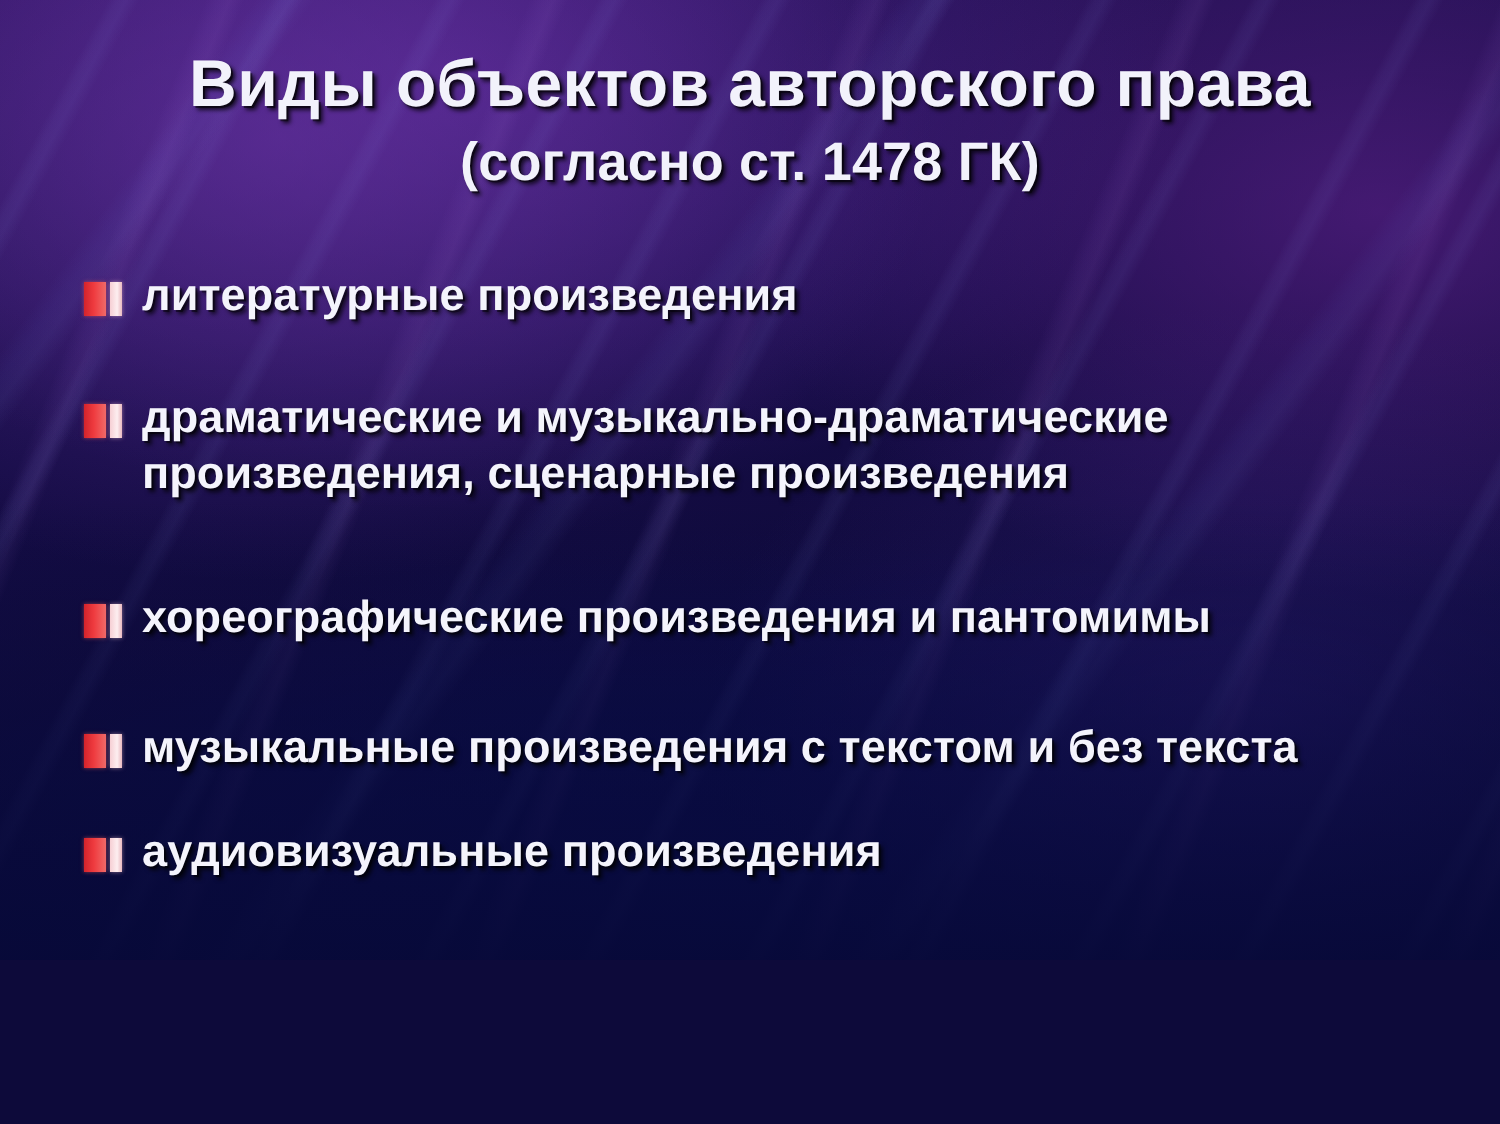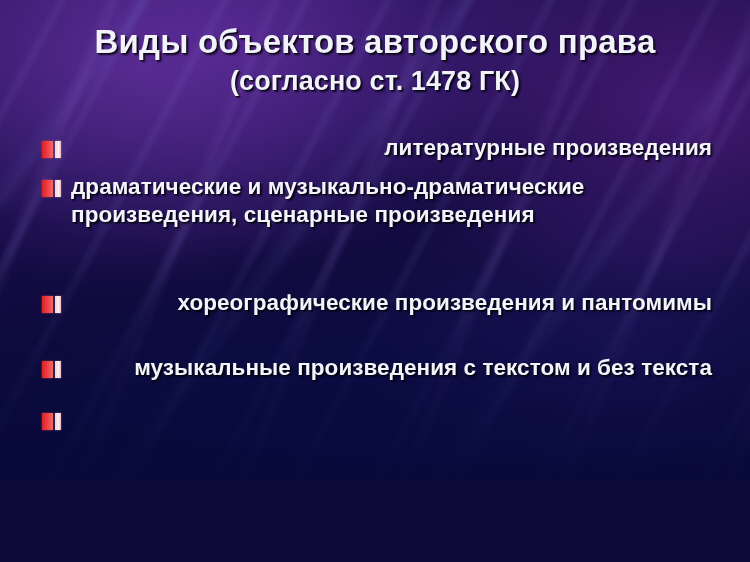--- a/index.html
+++ b/index.html
@@ -89,21 +89,21 @@
     text-shadow:2px 2px 2px rgba(0,0,0,0.75), 1px 1px 0 rgba(0,0,0,0.5);
     white-space:nowrap;
   }
 
   
   #bullet-list {
     position:absolute; left:40px; top:134px; width:672px;
     z-index:5;
   }
   .bullet-row {
-    display:flex; align-items:flex-start;justify-content:space-between;
+    display:flex; align-items:flex-start;
   }
   .bullet-marker {
     flex:0 0 auto;
     width:23px; height:17px;
     margin-top:7px; margin-right:8px;
     position:relative;
   }
   .bullet-marker .sq {
     position:absolute; left:2px; top:0;
     width:11px; height:17px;
@@ -172,49 +172,50 @@
   <div id="bullet-list">
 
     <div class="bullet-row" style="margin-top:0px">
       <span class="bullet-marker">
         <span class="sq"></span>
           <span class="bar"></span>
       </span>
       <span class="bullet-text">литературные произведения</span>
     </div>
 
-    <div class="bullet-row" style="margin-top:10px">
+    <div class="bullet-row" style="margin-top:32px">
       <span class="bullet-marker">
         <span class="sq"></span>
           <span class="bar"></span>
       </span>
       <span class="bullet-text">драматические и музыкально-драматические произведения, сценарные произведения</span>
     </div>
 
-    <div class="bullet-row" style="margin-top:59px">
+    <div class="bullet-row" style="margin-top:43px">
       <span class="bullet-marker">
         <span class="sq"></span>
           <span class="bar"></span>
       </span>
       <span class="bullet-text">хореографические произведения и пантомимы</span>
     </div>
 
     <div class="bullet-row" style="margin-top:37px">
       <span class="bullet-marker">
         <span class="sq"></span>
           <span class="bar"></span>
       </span>
       <span class="bullet-text">музыкальные произведения с текстом и без текста</span>
     </div>
 
     <div class="bullet-row" style="margin-top:23px">
       <span class="bullet-marker">
         <span class="sq"></span>
           <span class="bar"></span>
       </span>
+      <span class="bullet-text">аудиовизуальные произведения</span>
     </div>
 
   </div>
 
   <div id="nav-arrow">
     <svg width="86" height="30" viewBox="0 0 86 30">
       <defs>
         <linearGradient id="arrowGrad" x1="0" y1="0" x2="0" y2="1">
           <stop offset="0%" stop-color="#6fe0f5"></stop>
           <stop offset="45%" stop-color="#2fc2e6"></stop>

